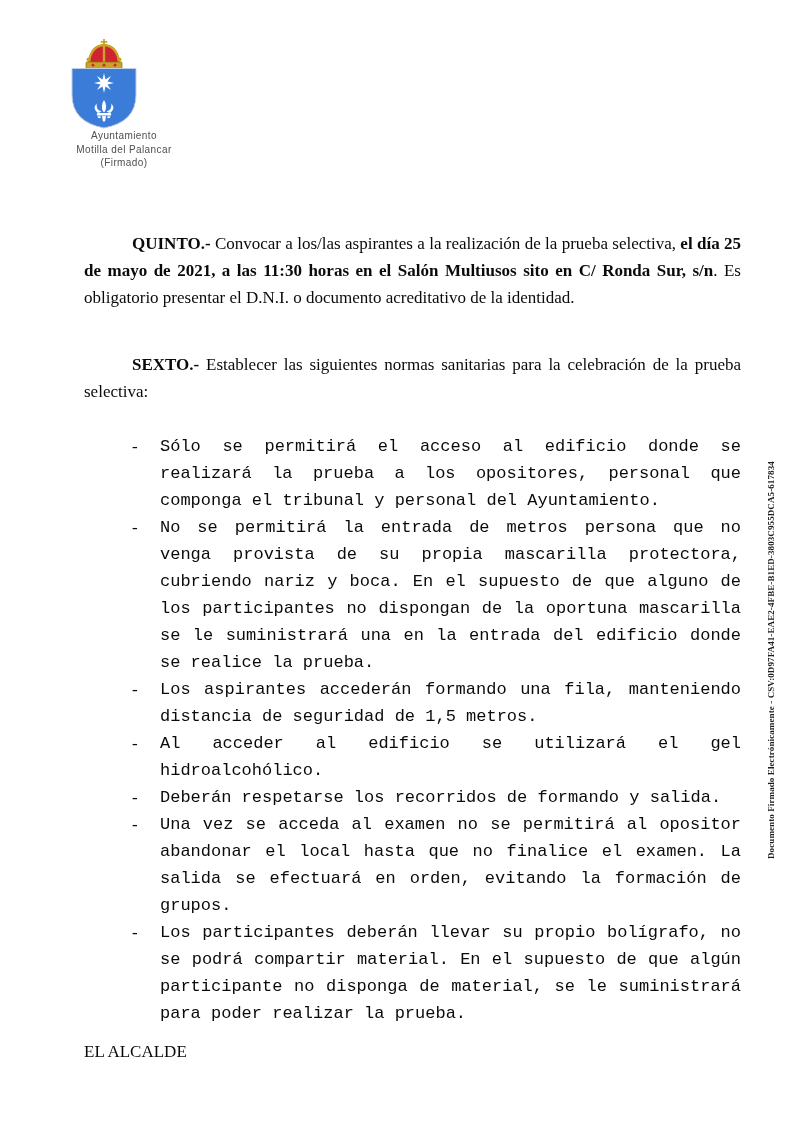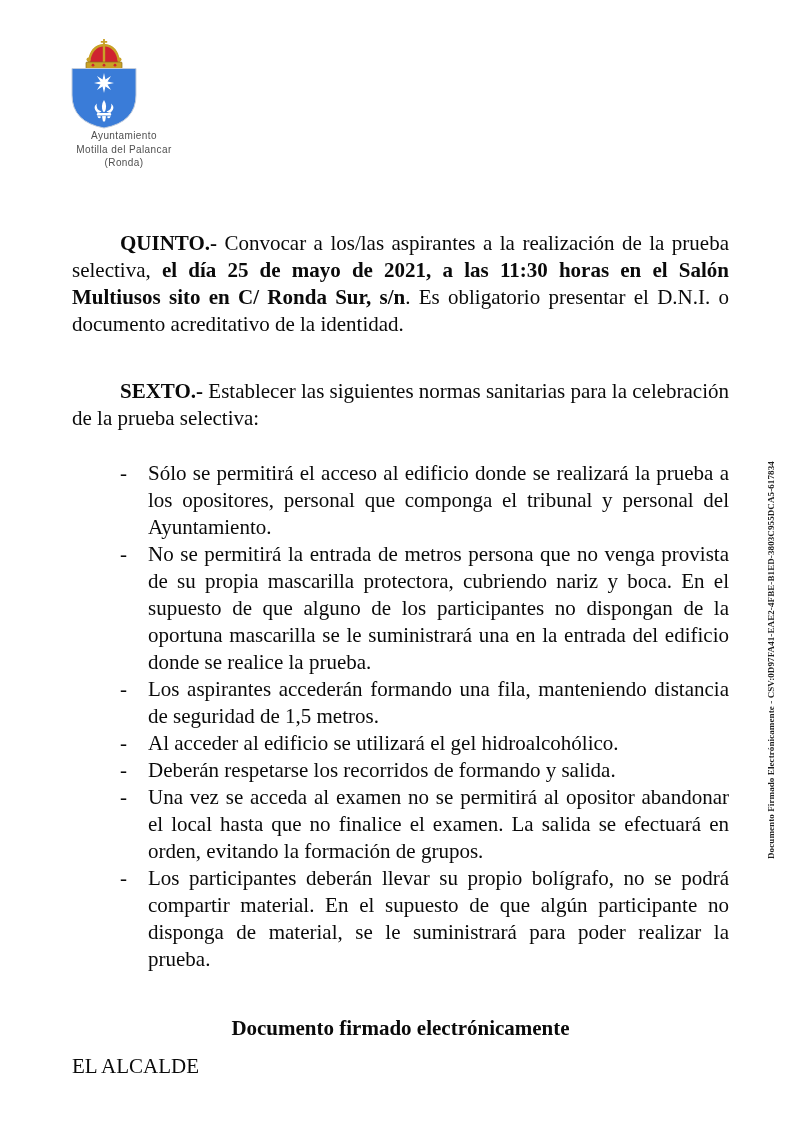--- a/index.html
+++ b/index.html
@@ -13,31 +13,31 @@
   
   .coa { position:absolute; left:64px; top:33px; width:80px; height:100px; }
   .logo-caption {
     position:absolute; left:46px; top:129px; width:156px; text-align:center;
     font-family:"Liberation Sans", sans-serif; font-size:10px; line-height:13.5px;
     color:#4f4f4f; letter-spacing:0.4px;
   }
 
   
   .content {
-    position:absolute; left:72px; top:230px; width:657px;
-    font-size:21px; line-height:27px; text-align:justify;
+    position:absolute; left:84px; top:230px; width:657px;
+    font-size:17px; line-height:27px; text-align:justify;
   }
   .para { margin:0; text-indent:48px; }
   .p-sexto { margin-top:40px; }
   .bold { font-weight:bold; }
 
   .norm-list { margin-top:28px; padding-left:48px; }
   .li-row { display:flex; }
   .li-marker { flex:none; width:28px; }
-  .li-text { flex:1 1 auto; text-align:justify; }
+  .li-text { flex:1 1 auto; text-align:justify;font-family:Liberation Mono, monospace; }
 
   .sig-line-1 { margin:42px 0 0 0; text-align:center; font-weight:bold; text-indent:0; }
   .sig-line-2 { margin:11px 0 0 0; text-align:left; text-indent:0; }
 
   
   .csv-vertical {
     position:absolute; right:24px; top:452px; height:416px;
     writing-mode:vertical-rl; transform:rotate(180deg);
     font-family:"Liberation Serif", serif; font-weight:bold; font-size:9px;
     letter-spacing:0.1px; color:#1c1c1c; white-space:nowrap; text-align:center;
@@ -74,21 +74,21 @@
       <rect x="-7.2" y="2" width="14.4" height="2.6" rx="1.2"></rect>
       <path d="M-2,5.2 Q0,4.8 2,5.2 L1.1,10.2 Q0,11 -1.1,10.2 Z"></path>
       <path d="M-6.6,5.2 Q-5.6,8.4 -3.2,6.4 L-3.5,5.2 Z"></path>
       <path d="M6.6,5.2 Q5.6,8.4 3.2,6.4 L3.5,5.2 Z"></path>
     </g>
   </svg>
 
   <div class="logo-caption">
     <div>Ayuntamiento</div>
     <div>Motilla del Palancar</div>
-    <div>(Ronda)</div>
+    <div>(Firmado)</div>
   </div>
 
   <div class="content">
 
     <p class="para"><span class="bold">QUINTO.-</span><span> Convocar a los/las aspirantes a la realización de la prueba selectiva,  </span><span class="bold">el día 25 de mayo de 2021, a las 11:30 horas en el Salón Multiusos sito en C/ Ronda Sur, s/n</span><span>. Es obligatorio presentar el D.N.I. o documento acreditativo de la identidad.</span></p>
 
     <p class="para p-sexto"><span class="bold">SEXTO.-</span><span> Establecer las siguientes normas sanitarias para la celebración de la prueba selectiva:</span></p>
 
     <div class="norm-list">
       <div class="li-row">
@@ -114,19 +114,18 @@
       <div class="li-row">
         <span class="li-marker">-</span>
         <span class="li-text">Una vez se acceda al examen no se permitirá al opositor abandonar el local hasta que no finalice el examen. La salida se efectuará en orden, evitando la formación de grupos.</span>
       </div>
       <div class="li-row">
         <span class="li-marker">-</span>
         <span class="li-text">Los participantes deberán llevar su propio bolígrafo, no se podrá compartir material. En el supuesto de que algún participante no disponga de material, se le suministrará para poder realizar la prueba.</span>
       </div>
     </div>
 
-    <p class="sig-line-1">Documento firmado electrónicamente</p>
     <p class="sig-line-2">EL ALCALDE</p>
   </div>
 
   <div class="csv-vertical">Documento Firmado Electrónicamente - CSV:0D97FA41-EAE2-4FBE-B1ED-3803C955DCA5-617834</div>
 
 </div>
 
 </body></html>

